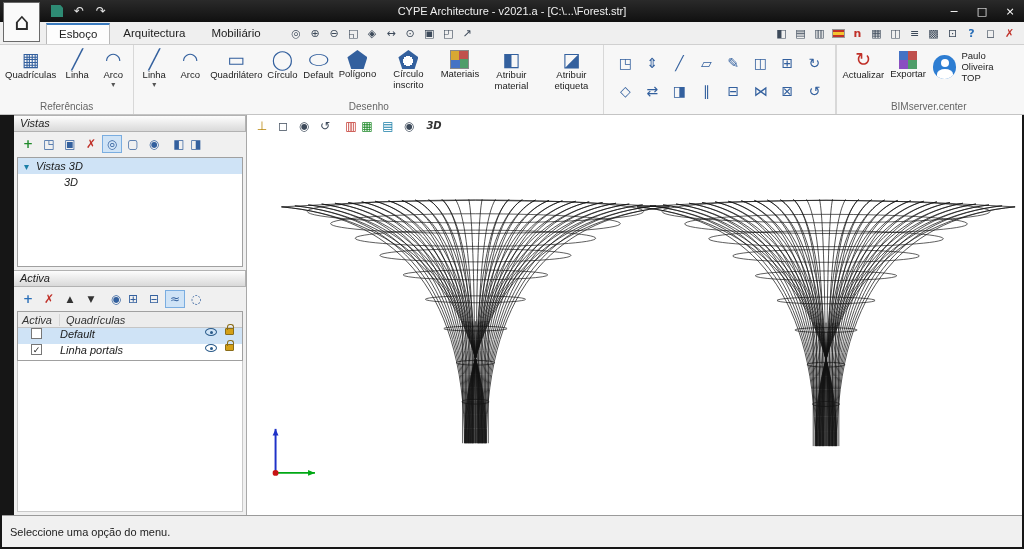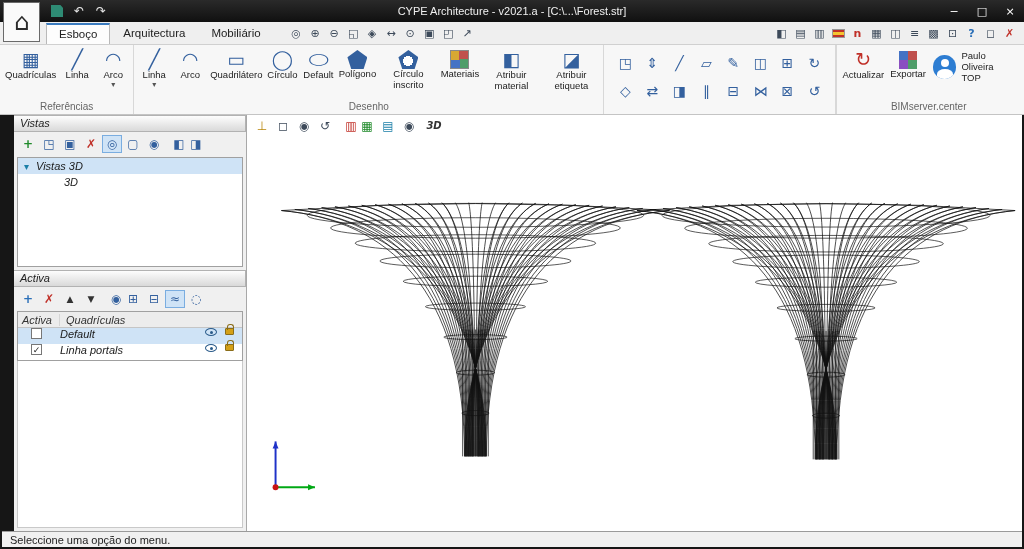--- a/index.html
+++ b/index.html
@@ -78,21 +78,21 @@
   .mini-lock::before { content:""; position:absolute; top:-5px; left:1px; width:5px; height:5px; border:1px solid #8a6d1a; border-bottom:none; border-radius:3px 3px 0 0; }
   .sidebar-fill { flex:1; background:#fff; margin:0 3px 3px; border:1px solid #c9c9c9; border-top:none; }
 
   
   .canvas { flex:1; position:relative; background:#ffffff; min-width:0; }
   .viewbar { position:absolute; top:2px; left:6px; display:flex; gap:3px; z-index:5; }
   .vb-icon { width:18px; height:17px; display:flex; align-items:center; justify-content:center; font-size:12px; color:#3d4a5a; }
   #wireframe { position:absolute; inset:0; width:100%; height:100%; }
 
   
-  .statusbar { height:16px; background:#f0f0f0; border-top:1px solid #9a9a9a; margin:0 2px; display:flex; align-items:center; font-size:11px; color:#222; padding-left:8px; }
+  .statusbar { height:32px; background:#f0f0f0; border-top:1px solid #9a9a9a; margin:0 2px; display:flex; align-items:center; font-size:11px; color:#222; padding-left:8px; }
   .bottom-frame { height:2px; background:#161616; }
 </style>
 </head>
 <body>
 
 <div class="window">
 
   <div class="app-logo glyph">⌂</div>
 
   <div class="titlebar">

